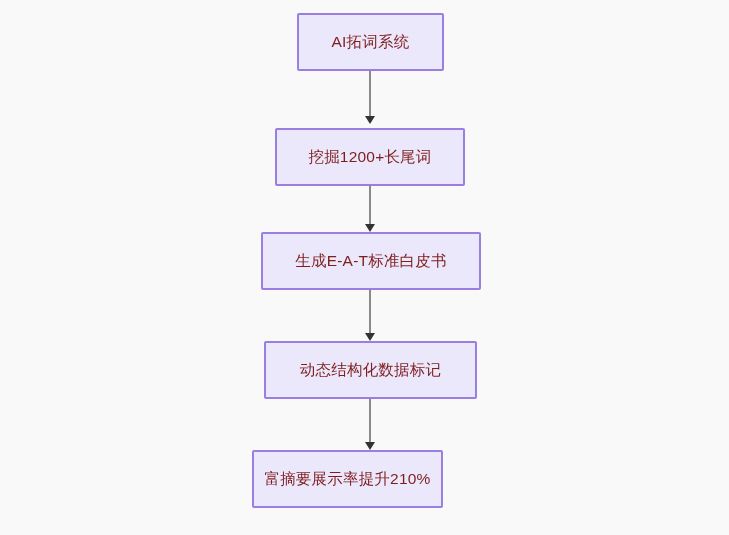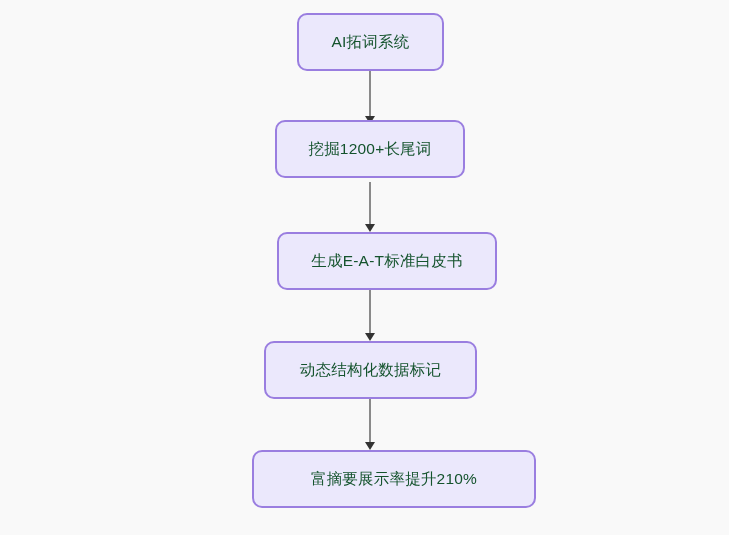--- a/index.html
+++ b/index.html
@@ -19,26 +19,26 @@
     left: 0;
     top: 0;
     width: 729px;
     height: 535px;
   }
   .node {
     position: absolute;
     box-sizing: border-box;
     background: #ebe8fc;
     border: 2px solid #9a7ee0;
-    border-radius: 10px;
+    border-radius: 2px;
     display: flex;
     align-items: center;
     justify-content: center;
     height: 58px;
-    color: #14532d;
+    color: #7f1d1d;
     font-size: 15.5px;
     line-height: 1;
     letter-spacing: 0.2px;
     white-space: nowrap;
   }
   .node-label {
     display: block;
     padding: 0 1px;
   }
   .edge {
@@ -69,29 +69,29 @@
   <div class="edge" style="left:369px; top:290px; height:43px;"></div>
   <div class="arrowhead" style="left:365px; top:333px;"></div>
 
   <div class="edge" style="left:369px; top:399px; height:43px;"></div>
   <div class="arrowhead" style="left:365px; top:442px;"></div>
 
   <div class="node" style="left:297px; top:13px; width:147px;">
     <span class="node-label">AI拓词系统</span>
   </div>
 
-  <div class="node" style="left:275px; top:120px; width:190px;text-align:center;">
+  <div class="node" style="left:275px; top:128px; width:190px;text-align:center;">
     <span class="node-label">挖掘1200+长尾词</span>
   </div>
 
-  <div class="node" style="left:261px; top:232px; width:220px;margin-left:16px;">
+  <div class="node" style="left:261px; top:232px; width:220px;">
     <span class="node-label">生成E-A-T标准白皮书</span>
   </div>
 
   <div class="node" style="left:264px; top:341px; width:213px;">
     <span class="node-label">动态结构化数据标记</span>
   </div>
 
-  <div class="node" style="left:252px; top:450px; width:284px;">
+  <div class="node" style="left:252px; top:450px; width:191px;">
     <span class="node-label">富摘要展示率提升210%</span>
   </div>
 
 </div>
 
 </body></html>

